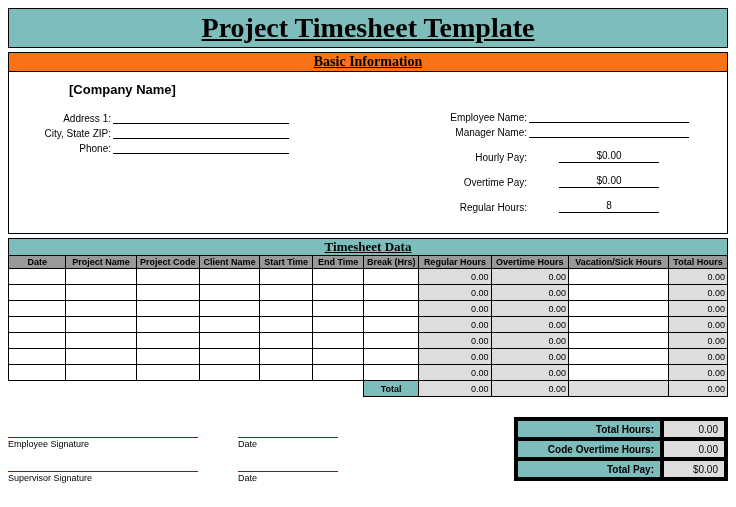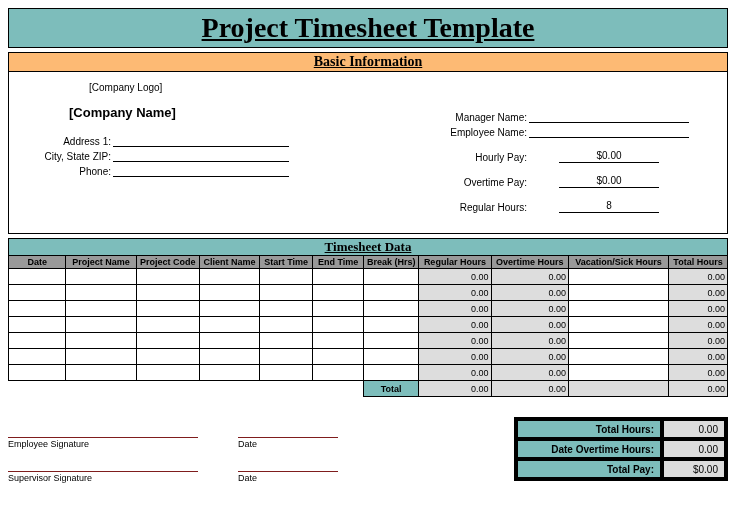--- a/index.html
+++ b/index.html
@@ -15,21 +15,21 @@
     border: 1px solid #000;
     text-align: center;
     font-family: "Times New Roman", serif;
     font-size: 28px;
     font-weight: bold;
     padding: 3px 0;
     text-decoration: underline;
   }
   .gap { height: 4px; }
   .info-header {
-    background: #fdba74;
+    background: #f97316;
     border: 1px solid #000;
     text-align: center;
     font-family: "Times New Roman", serif;
     font-size: 14px;
     font-weight: bold;
     text-decoration: underline;
     padding: 1px 0;
   }
   .basic-info {
     border: 1px solid #000;
@@ -98,43 +98,42 @@
 </style>
 </head>
 <body>
 
 <div class="title-bar">Project Timesheet Template</div>
 <div class="gap"></div>
 <div class="info-header">Basic Information</div>
 
 <div class="basic-info">
   <div class="left-col">
-    <div class="logo-text">[Company Logo]</div>
     <div class="company-name">[Company Name]</div>
     <div class="row">
         <div class="label-left">Address 1:</div>
         <div class="line-left"></div>
       </div>
     <div class="row">
         <div class="label-left">City, State ZIP:</div>
         <div class="line-left"></div>
       </div>
     <div class="row">
         <div class="label-left">Phone:</div>
         <div class="line-left"></div>
       </div>
   </div>
   <div class="right-col">
     <div style="height:28px"></div>
     <div class="row">
+        <div class="label-right">Employee Name:</div>
+        <div class="line-right-wide"></div>
+      </div>
+    <div class="row">
         <div class="label-right">Manager Name:</div>
-        <div class="line-right-wide"></div>
-      </div>
-    <div class="row">
-        <div class="label-right">Employee Name:</div>
         <div class="line-right-wide"></div>
       </div>
     <div style="height:10px"></div>
     <div class="row">
         <div class="label-right">Hourly Pay:</div>
         <div style="width:30px"></div>
         <div class="line-right">$0.00</div>
       </div>
     <div style="height:10px"></div>
     <div class="row">
@@ -291,21 +290,21 @@
       <div class="sig-line date">Date</div>
     </div>
   </div>
   <table class="summary-table">
     <tbody>
         <tr>
           <td class="lbl">Total Hours:</td>
           <td class="val">0.00</td>
         </tr>
     <tr>
-          <td class="lbl">Date Overtime Hours:</td>
+          <td class="lbl">Code Overtime Hours:</td>
           <td class="val">0.00</td>
         </tr>
     <tr>
           <td class="lbl">Total Pay:</td>
           <td class="val">$0.00</td>
         </tr>
   </tbody>
     </table>
 </div>
 

